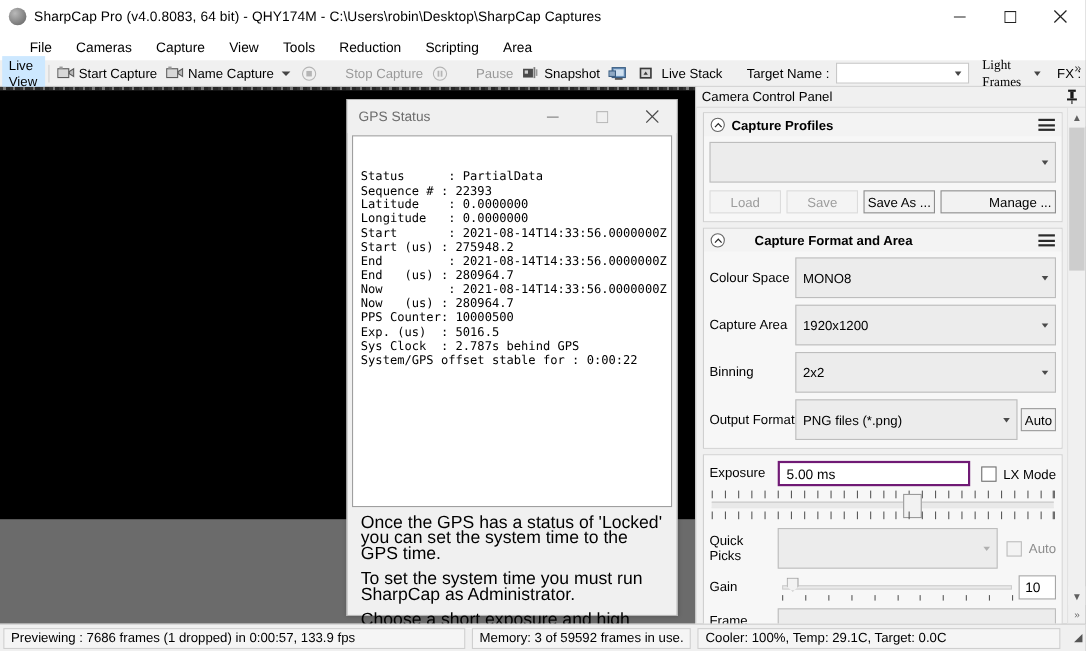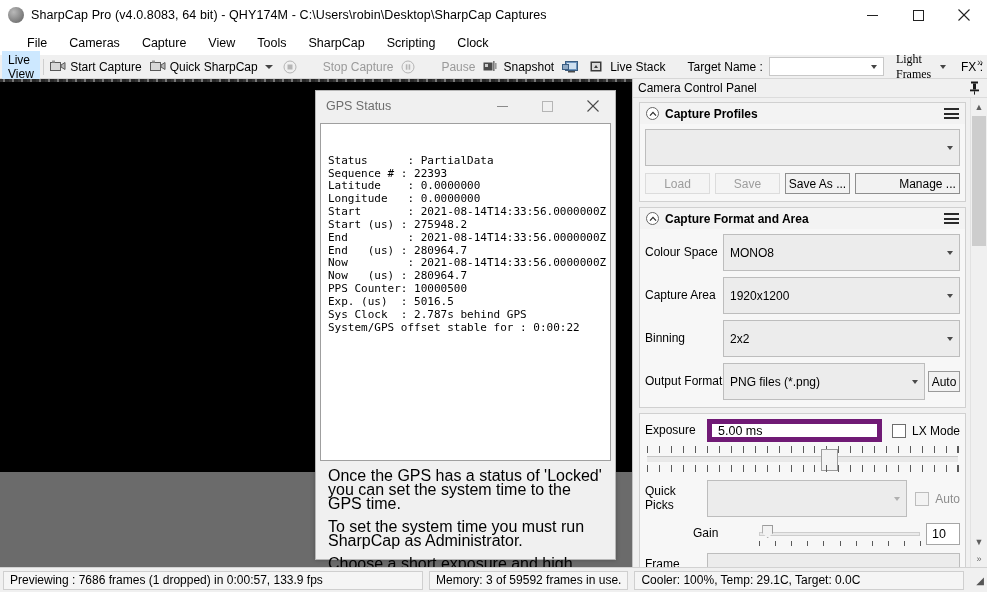--- a/index.html
+++ b/index.html
@@ -122,21 +122,21 @@
   #sb-grip { position:absolute; bottom:0; left:0; right:0; height:17px; display:flex;
     align-items:center; justify-content:center; font-size:9px; color:#606060;}
 
   
   .group { border:1px solid #d0d0d0; background:#f7f7f7; margin-bottom:5px; }
   .group-head {
     height:21px; display:flex; align-items:center; padding:0 6px;
     font-weight:bold; font-size:12px;
   }
   .gh-profiles { background:#f3f3f3; }
-  .gh-format   { background:#f3f3f3; }
+  .gh-format   { background:#f3f3f3;gap:21px; }
   .gh-controls { background:#fdebd6; }
   .collapse-ico {
     width:13px; height:13px; border:1px solid #666; border-radius:50%;
     margin-right:6px; display:flex; align-items:center; justify-content:center;
     flex:none; background:#fff;
   }
   .collapse-ico svg { display:block; }
   .hamburger { margin-left:auto; width:15px; display:flex; flex-direction:column; gap:2.5px; }
   .hamburger i { display:block; height:2px; background:#2a2a2a; }
   .group-body { padding:5px 5px 6px 5px; background:#f7f7f7; }
@@ -165,21 +165,21 @@
   .btn.dis { color:#9d9d9d; border-color:#dcdcdc; background:#f4f4f4; }
   .btn.strong { border-color:#8e8e8e; }
   .btn-auto {
     width:32px; height:21px; border:1px solid #9a9a9a; background:#f2f2f2;
     display:flex; align-items:center; justify-content:center; font-size:12px;
     margin-left:3px; flex:none;
   }
   .btn-auto.hl { background:#cde8ff; border-color:#4f9ad6; }
 
   .textbox {
-    flex:1; height:23px; border:5px solid #701a75; background:#fff;
+    flex:1; height:23px; border:2px solid #701a75; background:#fff;
     display:flex; align-items:center; padding-left:6px; font-size:12.5px;
   }
   .numbox {
     width:34px; height:22px; border:1px solid #a6a6a6; background:#fff;
     display:flex; align-items:center; padding-left:5px; font-size:12.5px; flex:none;
   }
   .checkwrap { display:flex; align-items:flex-start; margin-left:10px; flex:none; }
   .cbox { width:14px; height:14px; border:1px solid #6d6d6d; background:#fff; margin-right:6px; }
   .cbox.dim { border-color:#bdbdbd; background:#f3f3f3; }
   .chk-lbl { font-size:12px; }
@@ -280,23 +280,23 @@
     </div>
   </div>
 </div>
 
 <div id="menubar">
   <div class="menu-item">File</div>
   <div class="menu-item">Cameras</div>
   <div class="menu-item">Capture</div>
   <div class="menu-item">View</div>
   <div class="menu-item">Tools</div>
-  <div class="menu-item">SharpCap</div>
+  <div class="menu-item">Reduction</div>
   <div class="menu-item">Scripting</div>
-  <div class="menu-item">Clock</div>
+  <div class="menu-item">Area</div>
 </div>
 
 <div id="toolbar">
   <div class="tb-live">Live View</div>
   <div class="tb-sep"></div>
 
   <div class="tb-item">
     <span class="tb-icon">
       <svg width="16" height="12" viewBox="0 0 16 12">
           <rect x="0.5" y="2.5" width="10" height="8" fill="#d8d8d8" stroke="#5a5a5a"></rect>
@@ -308,21 +308,21 @@
   </div>
 
   <div class="tb-item">
     <span class="tb-icon">
       <svg width="16" height="12" viewBox="0 0 16 12">
           <rect x="0.5" y="2.5" width="10" height="8" fill="#d8d8d8" stroke="#5a5a5a"></rect>
           <path d="M11 5 L15 2.5 L15 9.5 L11 7 Z" fill="#b9b9b9" stroke="#5a5a5a"></path>
           <rect x="2" y="0.5" width="3" height="2" fill="#9a9a9a"></rect>
         </svg>
     </span>
-    <span>Quick SharpCap</span>
+    <span>Name Capture</span>
   </div>
   <div class="tb-caret"></div>
 
   <div class="tb-item tb-disabled">
     <span class="tb-icon">
       <svg width="14" height="14" viewBox="0 0 14 14">
           <circle cx="7" cy="7" r="6" fill="none" stroke="#b5b5b5"></circle>
           <rect x="4.5" y="4.5" width="5" height="5" fill="#b5b5b5"></rect>
         </svg>
     </span>
@@ -574,21 +574,21 @@
                 <span></span>
                 <span class="caret"></span>
               </div>
               <div class="checkwrap" style="margin-left:8px;">
                 <span class="cbox dim"></span>
                 <span class="chk-lbl dim">Auto</span>
               </div>
             </div>
 
             <div class="row" style="margin-top:6px; margin-bottom:2px;">
-              <div class="lbl" style="width:62px;margin-left:48px;">Gain</div>
+              <div class="lbl" style="width:62px;">Gain</div>
               <div class="gs-wrap">
                 <div class="gs-track"></div>
                 <div class="gs-thumb" style="left:2%;"></div>
                 <div class="gs-ticks" id="gain-ticks">
                     <i style="left: 0%;"></i>
                     <i style="left: 10%;"></i>
                     <i style="left: 20%;"></i>
                     <i style="left: 30%;"></i>
                     <i style="left: 40%;"></i>
                     <i style="left: 50%;"></i>

